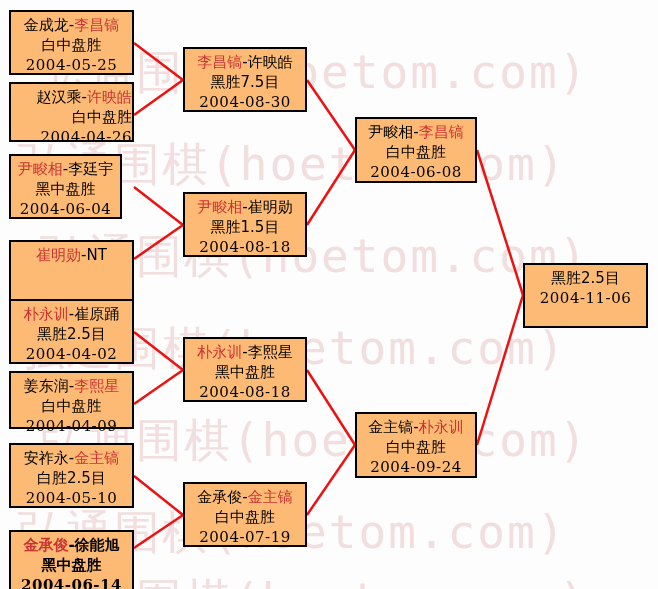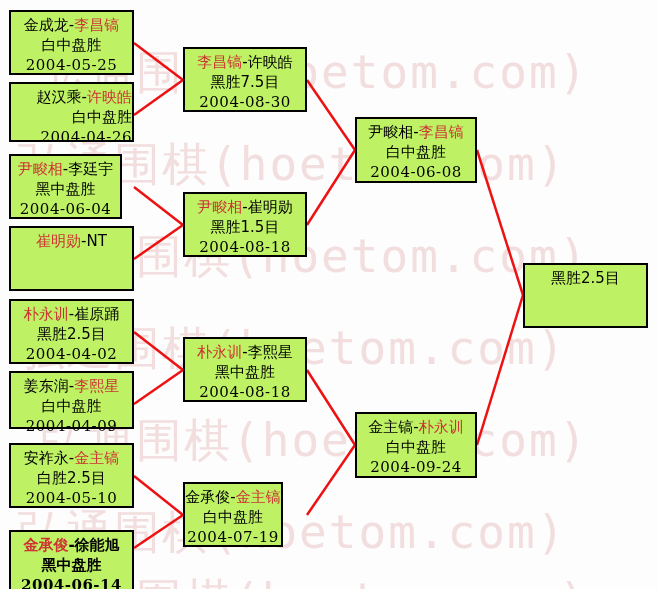--- a/index.html
+++ b/index.html
@@ -15,21 +15,21 @@
     font-family:"DejaVu Sans Mono", monospace;
     font-size:46px;letter-spacing:2px;
     color:var(--wm-color,#f2dede);
     user-select:none;
   }
   
   .lines{position:absolute;left:0;top:0;z-index:1;}
   
   .box{
     position:absolute;z-index:2;box-sizing:border-box;
-    background:#bef264;border:2px solid #000000;
+    background:#fdba74;border:2px solid #000000;
     text-align:center;padding-top:3px;
     color:#000000;font-size:15px;line-height:20px;
   }
   .players{font-size:15px;}
   .players [data-win="true"]{color:var(--winner-red,#cc3333);}
   .result{font-size:15px;}
   .date{font-size:15px;font-family:"DejaVu Serif", serif;letter-spacing:0.5px;}
 </style>
 </head>
 <body>
@@ -71,21 +71,21 @@
   <div class="box" style="left: 9px; top: 82px; width: 125px; height: 60px; border-color: rgb(0, 0, 0); text-align: right;">
     <div class="players"><span data-win="false">赵汉乘</span><span>-</span><span data-win="true">许映皓</span></div>
     <div class="result">白中盘胜</div>
     <div class="date">2004-04-26</div>
   </div>
   <div class="box" style="left: 9px; top: 154px; width: 113px; height: 65px; border-color: rgb(0, 0, 0);">
     <div class="players"><span data-win="true">尹畯相</span><span>-</span><span data-win="false">李廷宇</span></div>
     <div class="result">黑中盘胜</div>
     <div class="date">2004-06-04</div>
   </div>
-  <div class="box" style="left: 9px; top: 226px; width: 125px; height: 65px; border-color: rgb(0, 0, 0);">
+  <div class="box" style="left: 9px; top: 240px; width: 125px; height: 65px; border-color: rgb(0, 0, 0);">
     <div class="players"><span data-win="true">崔明勋</span><span>-</span><span data-win="false">NT</span></div>
     <div class="result"></div>
     <div class="date"></div>
   </div>
   <div class="box" style="left: 9px; top: 299px; width: 125px; height: 65px; border-color: rgb(0, 0, 0);">
     <div class="players"><span data-win="true">朴永训</span><span>-</span><span data-win="false">崔原踊</span></div>
     <div class="result">黑胜2.5目</div>
     <div class="date">2004-04-02</div>
   </div>
   <div class="box" style="left: 9px; top: 371px; width: 125px; height: 58px; border-color: rgb(0, 0, 0);">
@@ -112,34 +112,35 @@
   <div class="box" style="left: 183px; top: 192px; width: 124px; height: 65px; border-color: rgb(0, 0, 0);">
     <div class="players"><span data-win="true">尹畯相</span><span>-</span><span data-win="false">崔明勋</span></div>
     <div class="result">黑胜1.5目</div>
     <div class="date">2004-08-18</div>
   </div>
   <div class="box" style="left: 183px; top: 337px; width: 124px; height: 65px; border-color: rgb(0, 0, 0);">
     <div class="players"><span data-win="true">朴永训</span><span>-</span><span data-win="false">李熙星</span></div>
     <div class="result">黑中盘胜</div>
     <div class="date">2004-08-18</div>
   </div>
-  <div class="box" style="left: 183px; top: 482px; width: 100px; height: 65px; border-color: rgb(0, 0, 0);">
+  <div class="box" style="left: 183px; top: 482px; width: 124px; height: 65px; border-color: rgb(0, 0, 0);">
     <div class="players"><span data-win="false">金承俊</span><span>-</span><span data-win="true">金主镐</span></div>
     <div class="result">白中盘胜</div>
     <div class="date">2004-07-19</div>
   </div>
 
   <div class="box" style="left: 355px; top: 117px; width: 122px; height: 66px; border-color: rgb(0, 0, 0);">
     <div class="players"><span data-win="false">尹畯相</span><span>-</span><span data-win="true">李昌镐</span></div>
     <div class="result">白中盘胜</div>
     <div class="date">2004-06-08</div>
   </div>
   <div class="box" style="left: 355px; top: 412px; width: 122px; height: 66px; border-color: rgb(0, 0, 0);">
     <div class="players"><span data-win="false">金主镐</span><span>-</span><span data-win="true">朴永训</span></div>
     <div class="result">白中盘胜</div>
     <div class="date">2004-09-24</div>
   </div>
 
   <div class="box" style="left: 523px; top: 263px; width: 125px; height: 65px; border-color: rgb(0, 0, 0);">
     <div class="result">黑胜2.5目</div>
+    <div class="date">2004-11-06</div>
   </div>
 
 </div>
 
 </body></html>

